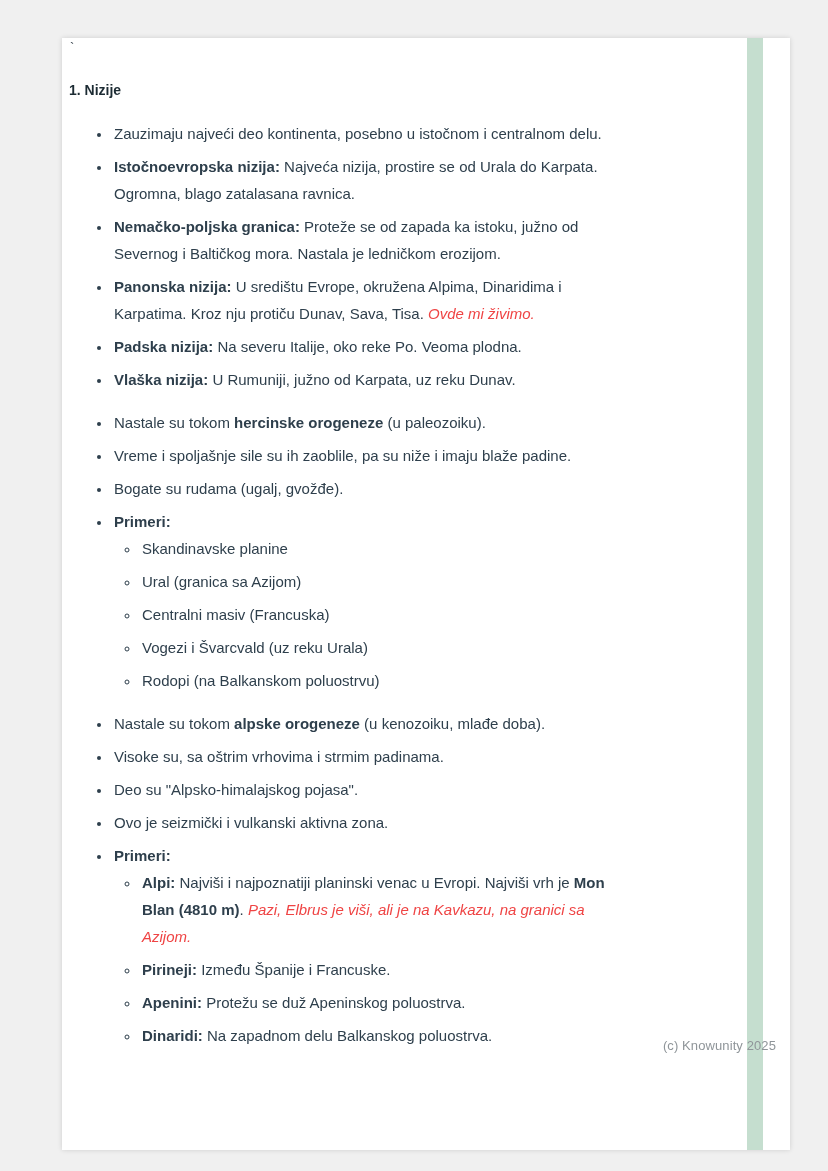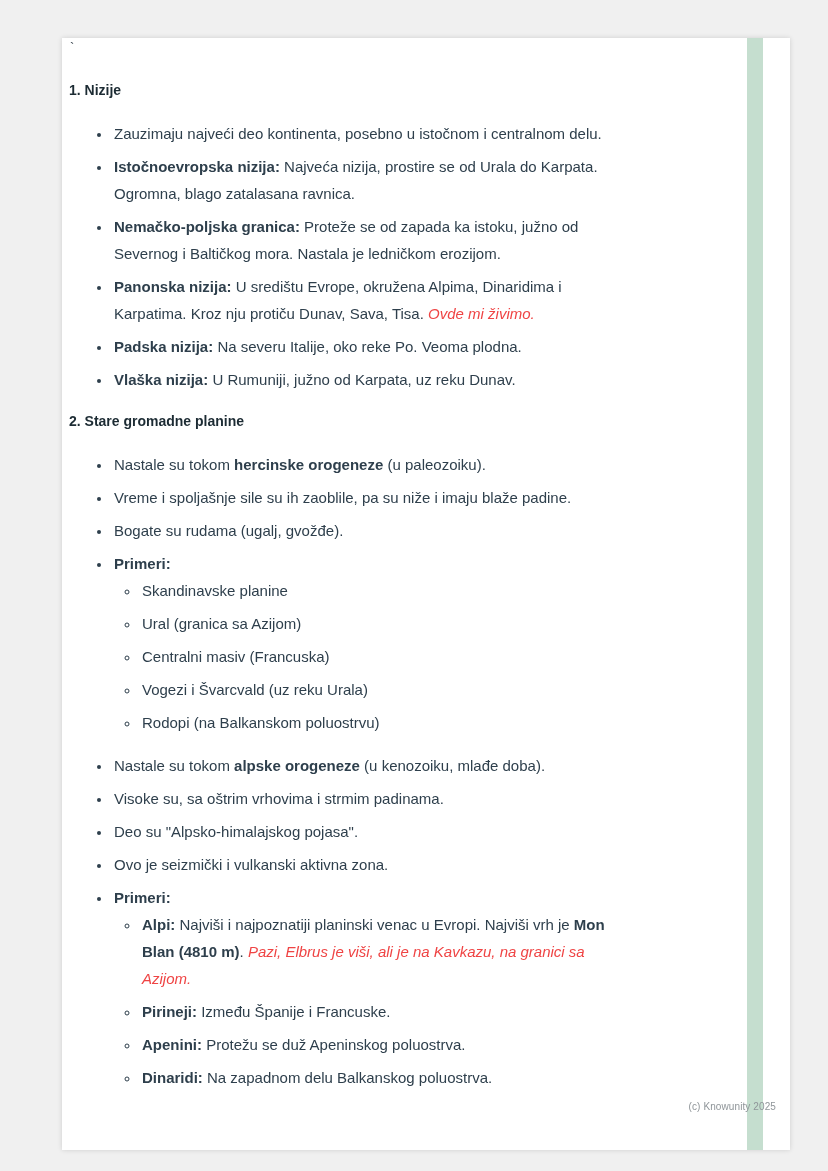--- a/index.html
+++ b/index.html
@@ -70,22 +70,22 @@
     line-height: 27px;
     margin-bottom: 6px;
     padding-left: 2px;
   }
   li::marker { color: #2e3f4c; font-size: 14px; }
   .b { font-weight: bold; }
   .i { font-style: italic; color: #ef4444; }
   .watermark {
     position: absolute;
     right: 14px;
-    top: 1063px;
-    font-size: 10px;
+    top: 1000px;
+    font-size: 13px;
     color: #8f9599;
     z-index: 2;
     letter-spacing: 0.1px;
   }
 </style>
 </head>
 <body>
 
 <div class="canvas">
   <div class="page">
@@ -93,21 +93,20 @@
     <div class="content">
         <h3>1. Nizije</h3>
         <ul class="list">
           <li><span>Zauzimaju najveći deo kontinenta, posebno u istočnom i centralnom delu.</span></li>
           <li><span class="b">Istočnoevropska nizija:</span><span> Najveća nizija, prostire se od Urala do Karpata. Ogromna, blago zatalasana ravnica.</span></li>
           <li><span class="b">Nemačko-poljska granica:</span><span> Proteže se od zapada ka istoku, južno od Severnog i Baltičkog mora. Nastala je ledničkom erozijom.</span></li>
           <li><span class="b">Panonska nizija:</span><span> U središtu Evrope, okružena Alpima, Dinaridima i Karpatima. Kroz nju protiču Dunav, Sava, Tisa. </span><span class="i">Ovde mi živimo.</span></li>
           <li><span class="b">Padska nizija:</span><span> Na severu Italije, oko reke Po. Veoma plodna.</span></li>
           <li><span class="b">Vlaška nizija:</span><span> U Rumuniji, južno od Karpata, uz reku Dunav.</span></li>
         </ul>
-        <h3>2. Stare gromadne planine</h3>
         <ul class="list">
           <li><span>Nastale su tokom </span><span class="b">hercinske orogeneze</span><span> (u paleozoiku).</span></li>
           <li><span>Vreme i spoljašnje sile su ih zaoblile, pa su niže i imaju blaže padine.</span></li>
           <li><span>Bogate su rudama (ugalj, gvožđe).</span></li>
           <li><span class="b">Primeri:</span><ul class="sublist">
               <li><span>Skandinavske planine</span></li>
               <li><span>Ural (granica sa Azijom)</span></li>
               <li><span>Centralni masiv (Francuska)</span></li>
               <li><span>Vogezi i Švarcvald (uz reku Urala)</span></li>
               <li><span>Rodopi (na Balkanskom poluostrvu)</span></li>

